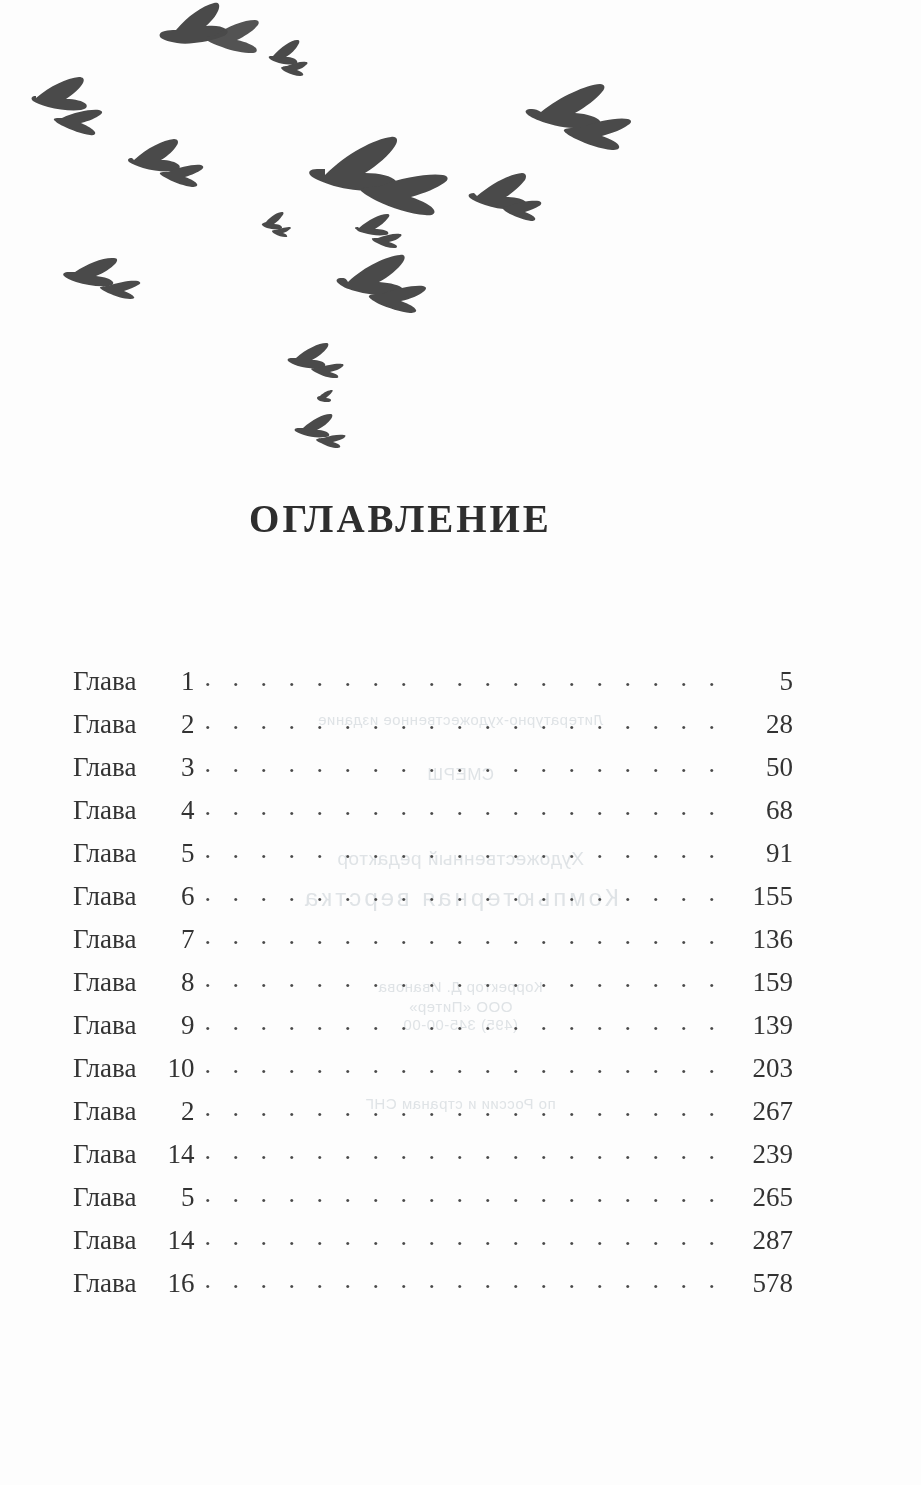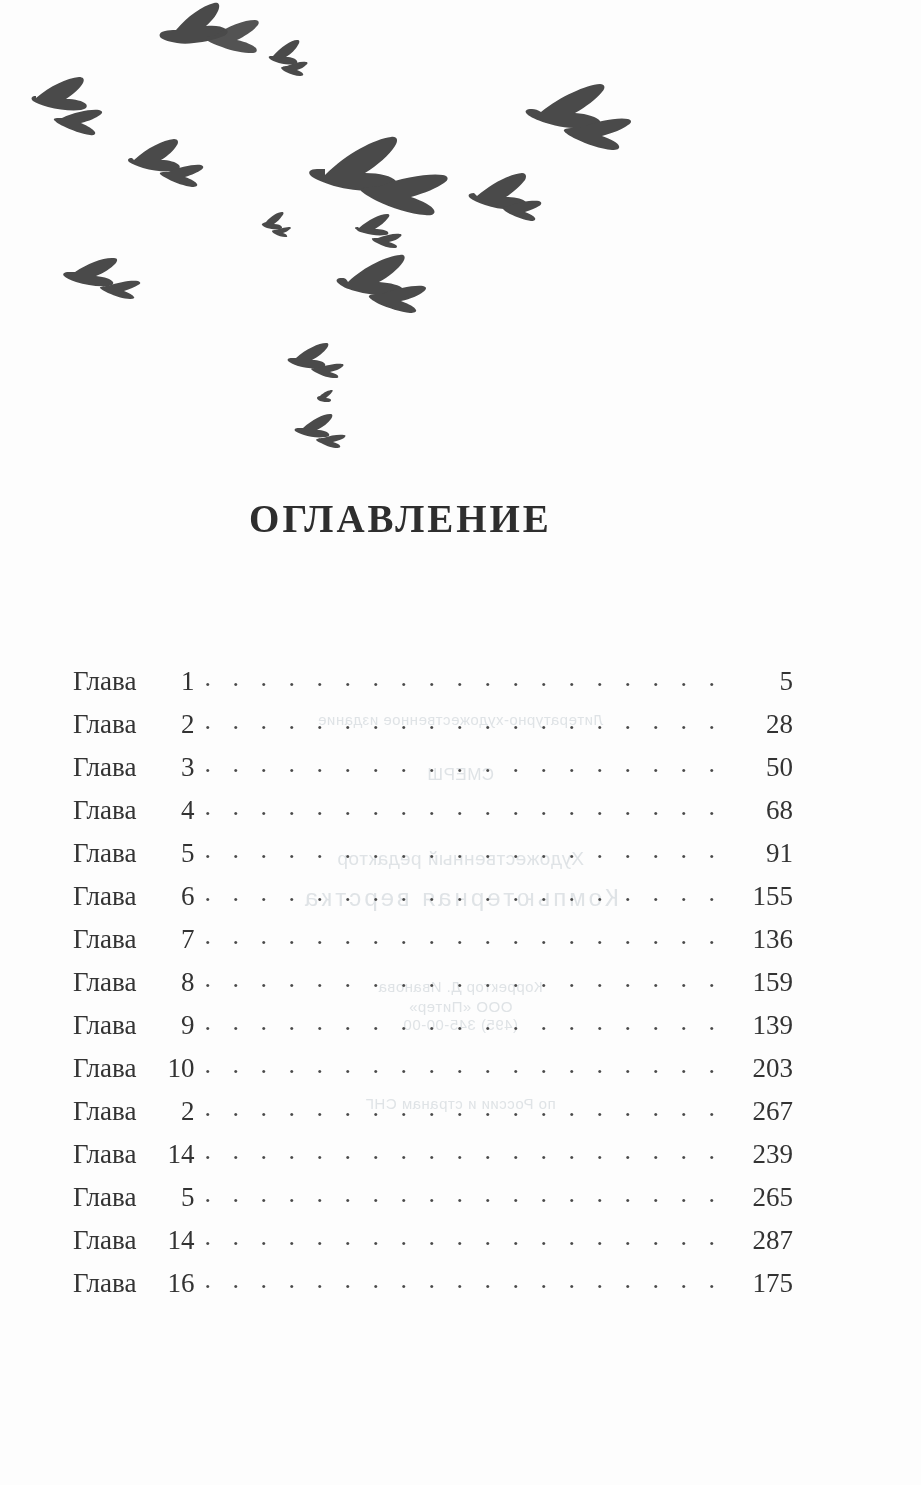--- a/index.html
+++ b/index.html
@@ -268,17 +268,17 @@
       <span class="toc-label">Глава</span>
       <span class="toc-num">14</span>
       <span class="toc-dots">. . . . . . . . . . . . . . . . . . . . . . . . . . . . . . . . . . . . . . . . . . . . . . . . . . . . . . . . . . . . . . . . .</span>
       <span class="toc-page">287</span>
     </div>
 
     <div class="toc-row">
       <span class="toc-label">Глава</span>
       <span class="toc-num">16</span>
       <span class="toc-dots">. . . . . . . . . . . . . . . . . . . . . . . . . . . . . . . . . . . . . . . . . . . . . . . . . . . . . . . . . . . . . . . . .</span>
-      <span class="toc-page">175</span>
+      <span class="toc-page">578</span>
     </div>
 
   </div>
 </div>
 
 </body></html>

